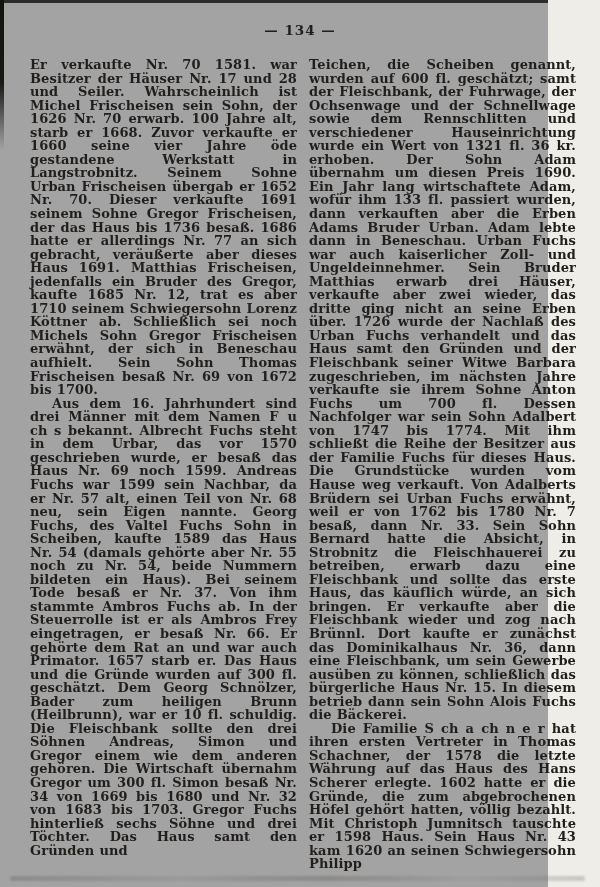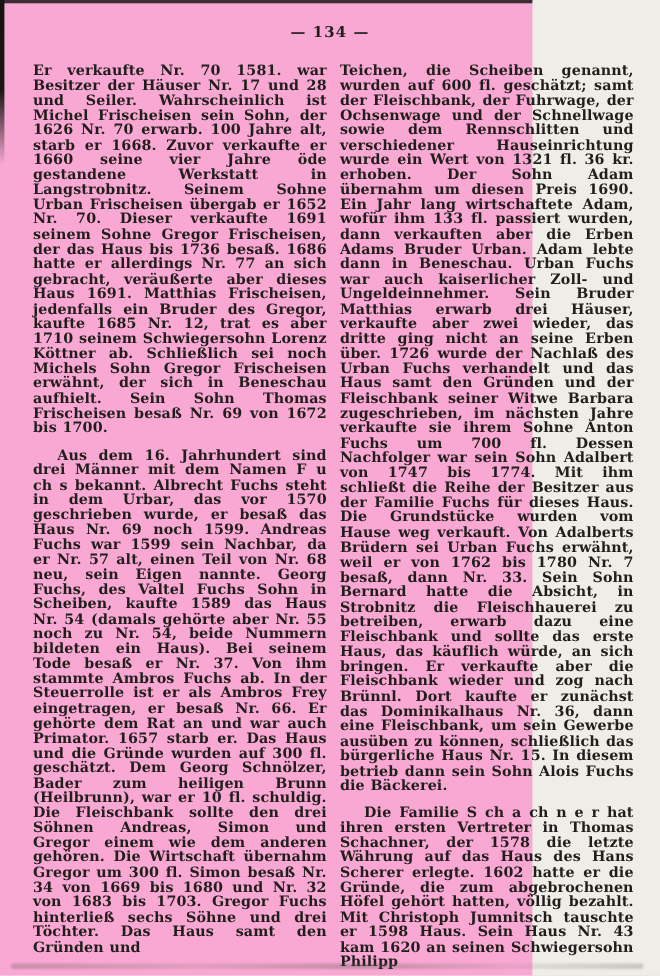--- a/index.html
+++ b/index.html
@@ -5,23 +5,23 @@
   html, body {
     margin: 0;
     padding: 0;
     width: 600px;
     height: 887px;
     overflow: hidden;
     background: #efede8;
   }
   .page {
     position: relative;
-    width: 484px;
+    width: 548px;
     height: 887px;
-    background: #f9a8d4;
+    background: #a3a3a3;
     font-family: "DejaVu Serif", "Liberation Serif", serif;
     color: #211e1b;
   }
   
   .scan-edge-top {
     position: absolute;
     left: 0; top: 0;
     width: 100%; height: 3px;
     background: linear-gradient(to right, #151310 0%, #2a2username 40%, #151310 100%);
     background-color: #1a1815;
@@ -70,21 +70,20 @@
     line-height: 13.55px;
     letter-spacing: 0.1px;
     word-spacing: 0.5px;
   }
   .column p {
     margin: 0;
     text-align: justify;
   }
   .column p[data-indent="true"] {
     text-indent: 22px;
-    margin-top: 11px;
   }
 </style>
 </head>
 <body>
 
 <div class="page">
 
   <div class="scan-edge-top"></div>
   <div class="scan-edge-left"></div>
 

